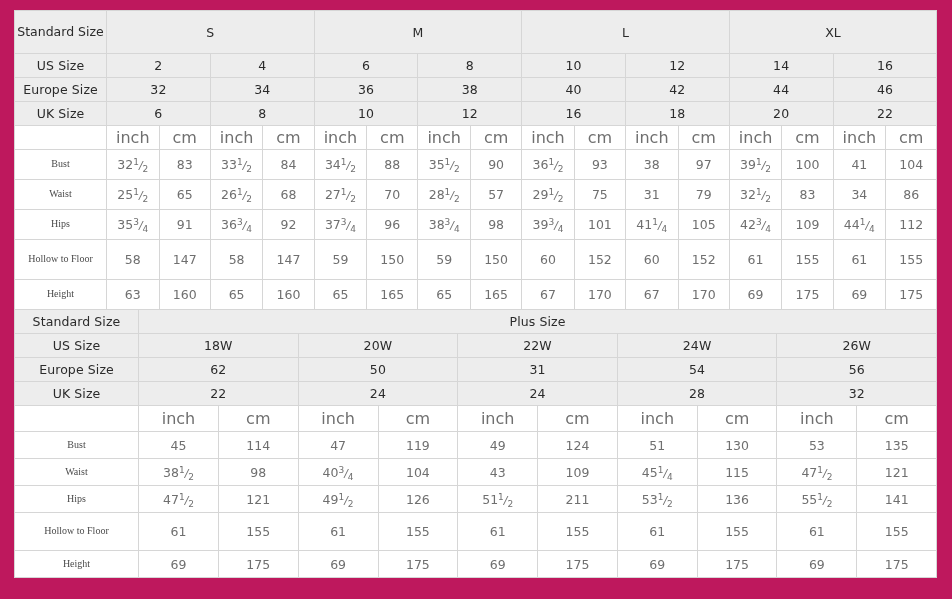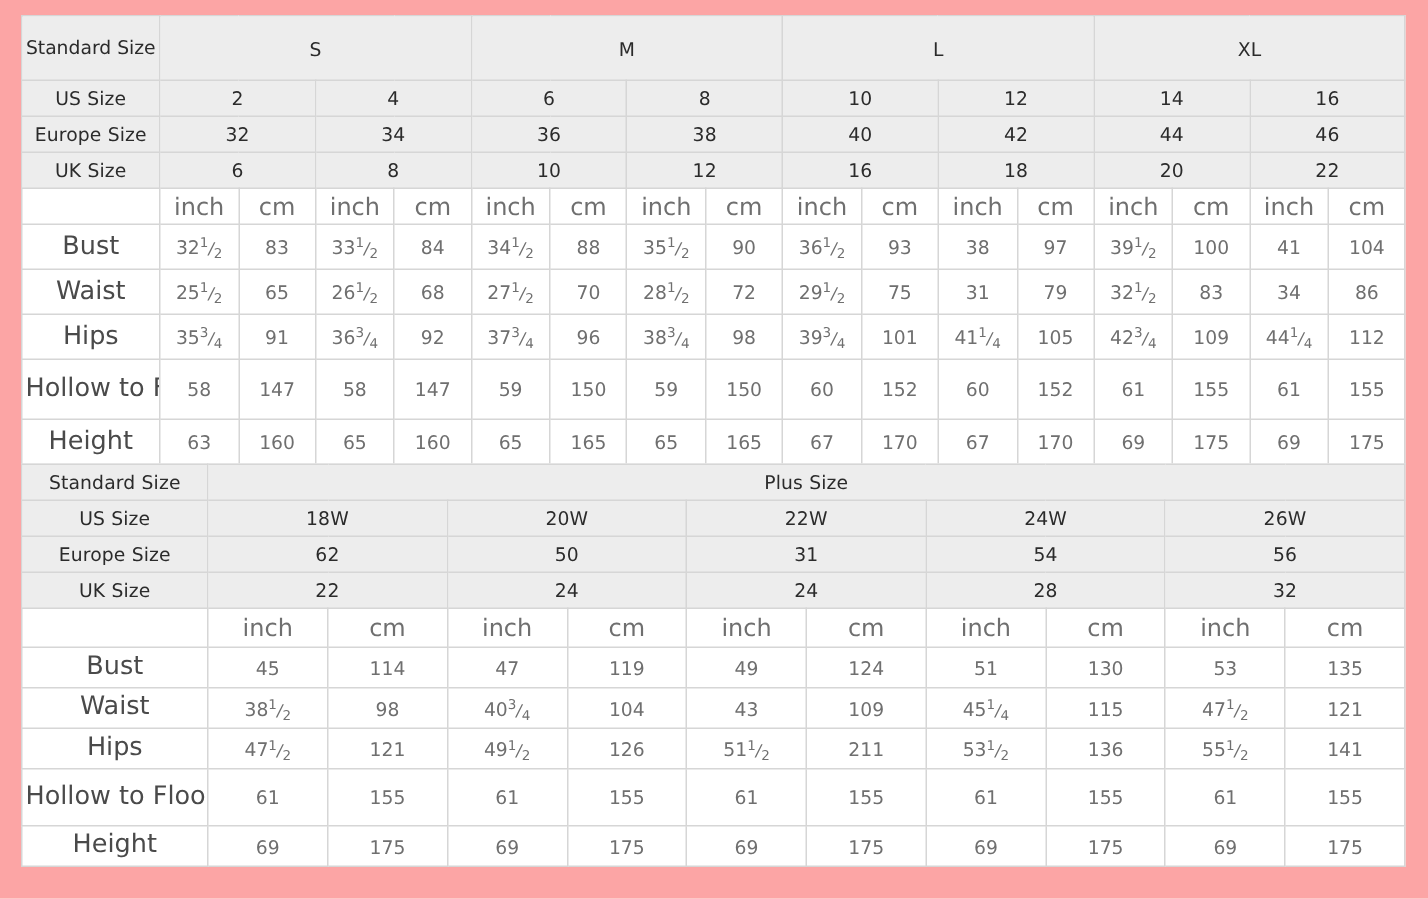--- a/index.html
+++ b/index.html
@@ -12,21 +12,21 @@
     height: 599px;
     overflow: hidden;
     font-family: "DejaVu Sans", "Liberation Sans", sans-serif;
     color: #333333;
   }
 
   .sheet {
     position: relative;
     width: 952px;
     height: 599px;
-    background: #fca5a5;
+    background: #be185d;
     box-sizing: border-box;
   }
 
   table.size-table {
     border-collapse: collapse;
     table-layout: fixed;
     background: #ffffff;
   }
 
   table.size-table td,
@@ -65,25 +65,26 @@
     font-size: 16px;
   }
   .unit-blank {
     background: #ffffff;
   }
 
   
   .rowlabel {
     background: #ffffff;
     color: #4a4a4a;
-    font-size: 17px;
+    font-size: 10px;
     text-align: left;
     padding-left: 10px;
     white-space: normal;
     line-height: 1.25;
+    font-family: Liberation Serif, serif;
   }
   .val {
     background: #ffffff;
     color: #6f6f6f;
     font-size: 12.5px;
   }
 
   
   .fr {
     display: inline-block;
@@ -253,21 +254,21 @@
         </tr>
         <tr class="r-data">
           <td class="rowlabel">Waist</td>
           <td class="val"><span class="fr">25<sup>1</sup><span class="sl">/</span><sub>2</sub></span></td>
           <td class="val">65</td>
           <td class="val"><span class="fr">26<sup>1</sup><span class="sl">/</span><sub>2</sub></span></td>
           <td class="val">68</td>
           <td class="val"><span class="fr">27<sup>1</sup><span class="sl">/</span><sub>2</sub></span></td>
           <td class="val">70</td>
           <td class="val"><span class="fr">28<sup>1</sup><span class="sl">/</span><sub>2</sub></span></td>
-          <td class="val">72</td>
+          <td class="val">57</td>
           <td class="val"><span class="fr">29<sup>1</sup><span class="sl">/</span><sub>2</sub></span></td>
           <td class="val">75</td>
           <td class="val">31</td>
           <td class="val">79</td>
           <td class="val"><span class="fr">32<sup>1</sup><span class="sl">/</span><sub>2</sub></span></td>
           <td class="val">83</td>
           <td class="val">34</td>
           <td class="val">86</td>
         </tr>
         <tr class="r-data">

